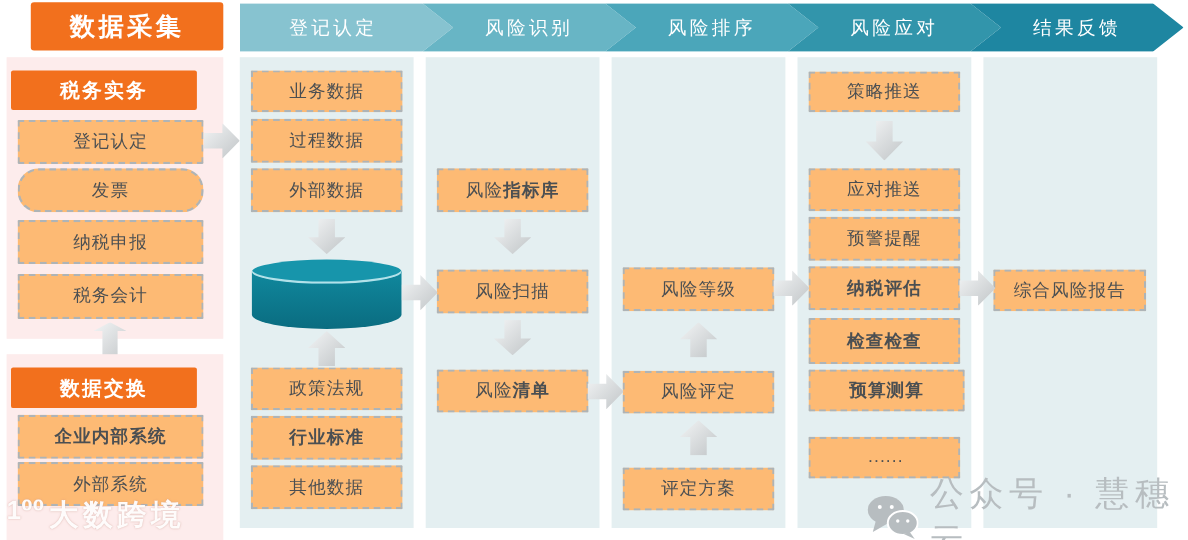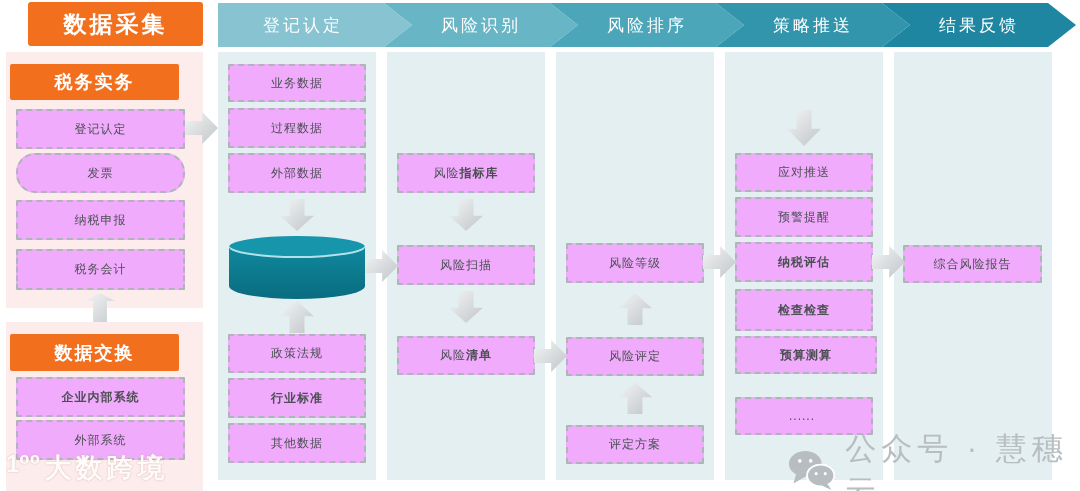--- a/index.html
+++ b/index.html
@@ -19,22 +19,22 @@
   .panel-1 { top:52px; height:256px; }
   .panel-2 { top:322px; height:169px; }
   .orange-title {
     position:absolute; left:10px; width:169px; background:#f2701d; color:#fff;
     font-size:18px; font-weight:bold; letter-spacing:2px; border-radius:2px;
     display:flex; align-items:center; justify-content:center;
   }
 
   
   .box {
-    position:absolute; background:#f0abfc; border:2px dashed #aeb4b7;
-    box-sizing:border-box; color:#4b4f52; font-size:12px; letter-spacing:1px;
+    position:absolute; background:#fdba74; border:2px dashed #aeb4b7;
+    box-sizing:border-box; color:#4b4f52; font-size:16px; letter-spacing:1px;
     display:flex; align-items:center; justify-content:center;
     border-radius:1px;
   }
   .box .b { font-weight:bold; }
   .box.bold { font-weight:bold; }
 
   
   .stage {
     position:absolute; top:3px; height:44px; width:194px;
     display:flex; align-items:center; justify-content:center;
@@ -101,21 +101,21 @@
   <div class="arrow arrow-updown" style="left:85px; top:293px; width:30px; height:38px;"></div>
 
   <div class="pink-panel panel-2"></div>
   <div class="orange-title" style="top:334px; height:37px;">数据交换</div>
   <div class="box bold" style="left:16px; top:377px; width:169px; height:40px;">企业内部系统</div>
   <div class="box" style="left:16px; top:420px; width:169px; height:40px;">外部系统</div>
 
   <div class="stage first" style="left:218px; background:#87c3d0;">登记认定</div>
   <div class="stage notched" style="left:384px; background:#68b5c5;">风险识别</div>
   <div class="stage notched" style="left:550px; background:#4ba6ba;">风险排序</div>
-  <div class="stage notched" style="left:716px; background:#3295ab;">策略推送</div>
+  <div class="stage notched" style="left:716px; background:#3295ab;">风险应对</div>
   <div class="stage notched" style="left:882px; background:#1e86a1;">结果反馈</div>
 
   <div class="col-bg" style="left:218px;"></div>
   <div class="col-bg" style="left:387px;"></div>
   <div class="col-bg" style="left:556px;"></div>
   <div class="col-bg" style="left:725px;"></div>
   <div class="col-bg" style="left:894px;"></div>
 
   <div class="box" style="left:228px; top:64px; width:138px; height:38px;">业务数据</div>
   <div class="box" style="left:228px; top:108px; width:138px; height:40px;">过程数据</div>
@@ -141,20 +141,21 @@
     <span>风险</span>
       <span class="b">清单</span>
   </div>
 
   <div class="box" style="left:566px; top:243px; width:138px; height:40px;">风险等级</div>
   <div class="arrow arrow-up" style="left:618px; top:293px; width:34px; height:32px;"></div>
   <div class="box" style="left:566px; top:337px; width:138px; height:39px;">风险评定</div>
   <div class="arrow arrow-up" style="left:618px; top:382px; width:34px; height:32px;"></div>
   <div class="box" style="left:566px; top:425px; width:138px; height:39px;">评定方案</div>
 
+  <div class="box" style="left:735px; top:65px; width:138px; height:37px;">策略推送</div>
   <div class="arrow arrow-down" style="left:787px; top:110px; width:34px; height:36px;"></div>
   <div class="box" style="left:735px; top:153px; width:138px; height:39px;">应对推送</div>
   <div class="box" style="left:735px; top:197px; width:138px; height:40px;">预警提醒</div>
   <div class="box bold" style="left:735px; top:242px; width:138px; height:40px;">纳税评估</div>
   <div class="box bold" style="left:735px; top:289px; width:138px; height:42px;">检查检查</div>
   <div class="box bold" style="left:735px; top:336px; width:142px; height:38px;">预算测算</div>
   <div class="box" style="left:735px; top:397px; width:138px; height:38px; justify-content:flex-start; padding-left:52px;">......</div>
 
   <div class="box" style="left:903px; top:245px; width:139px; height:38px;">综合风险报告</div>
 

